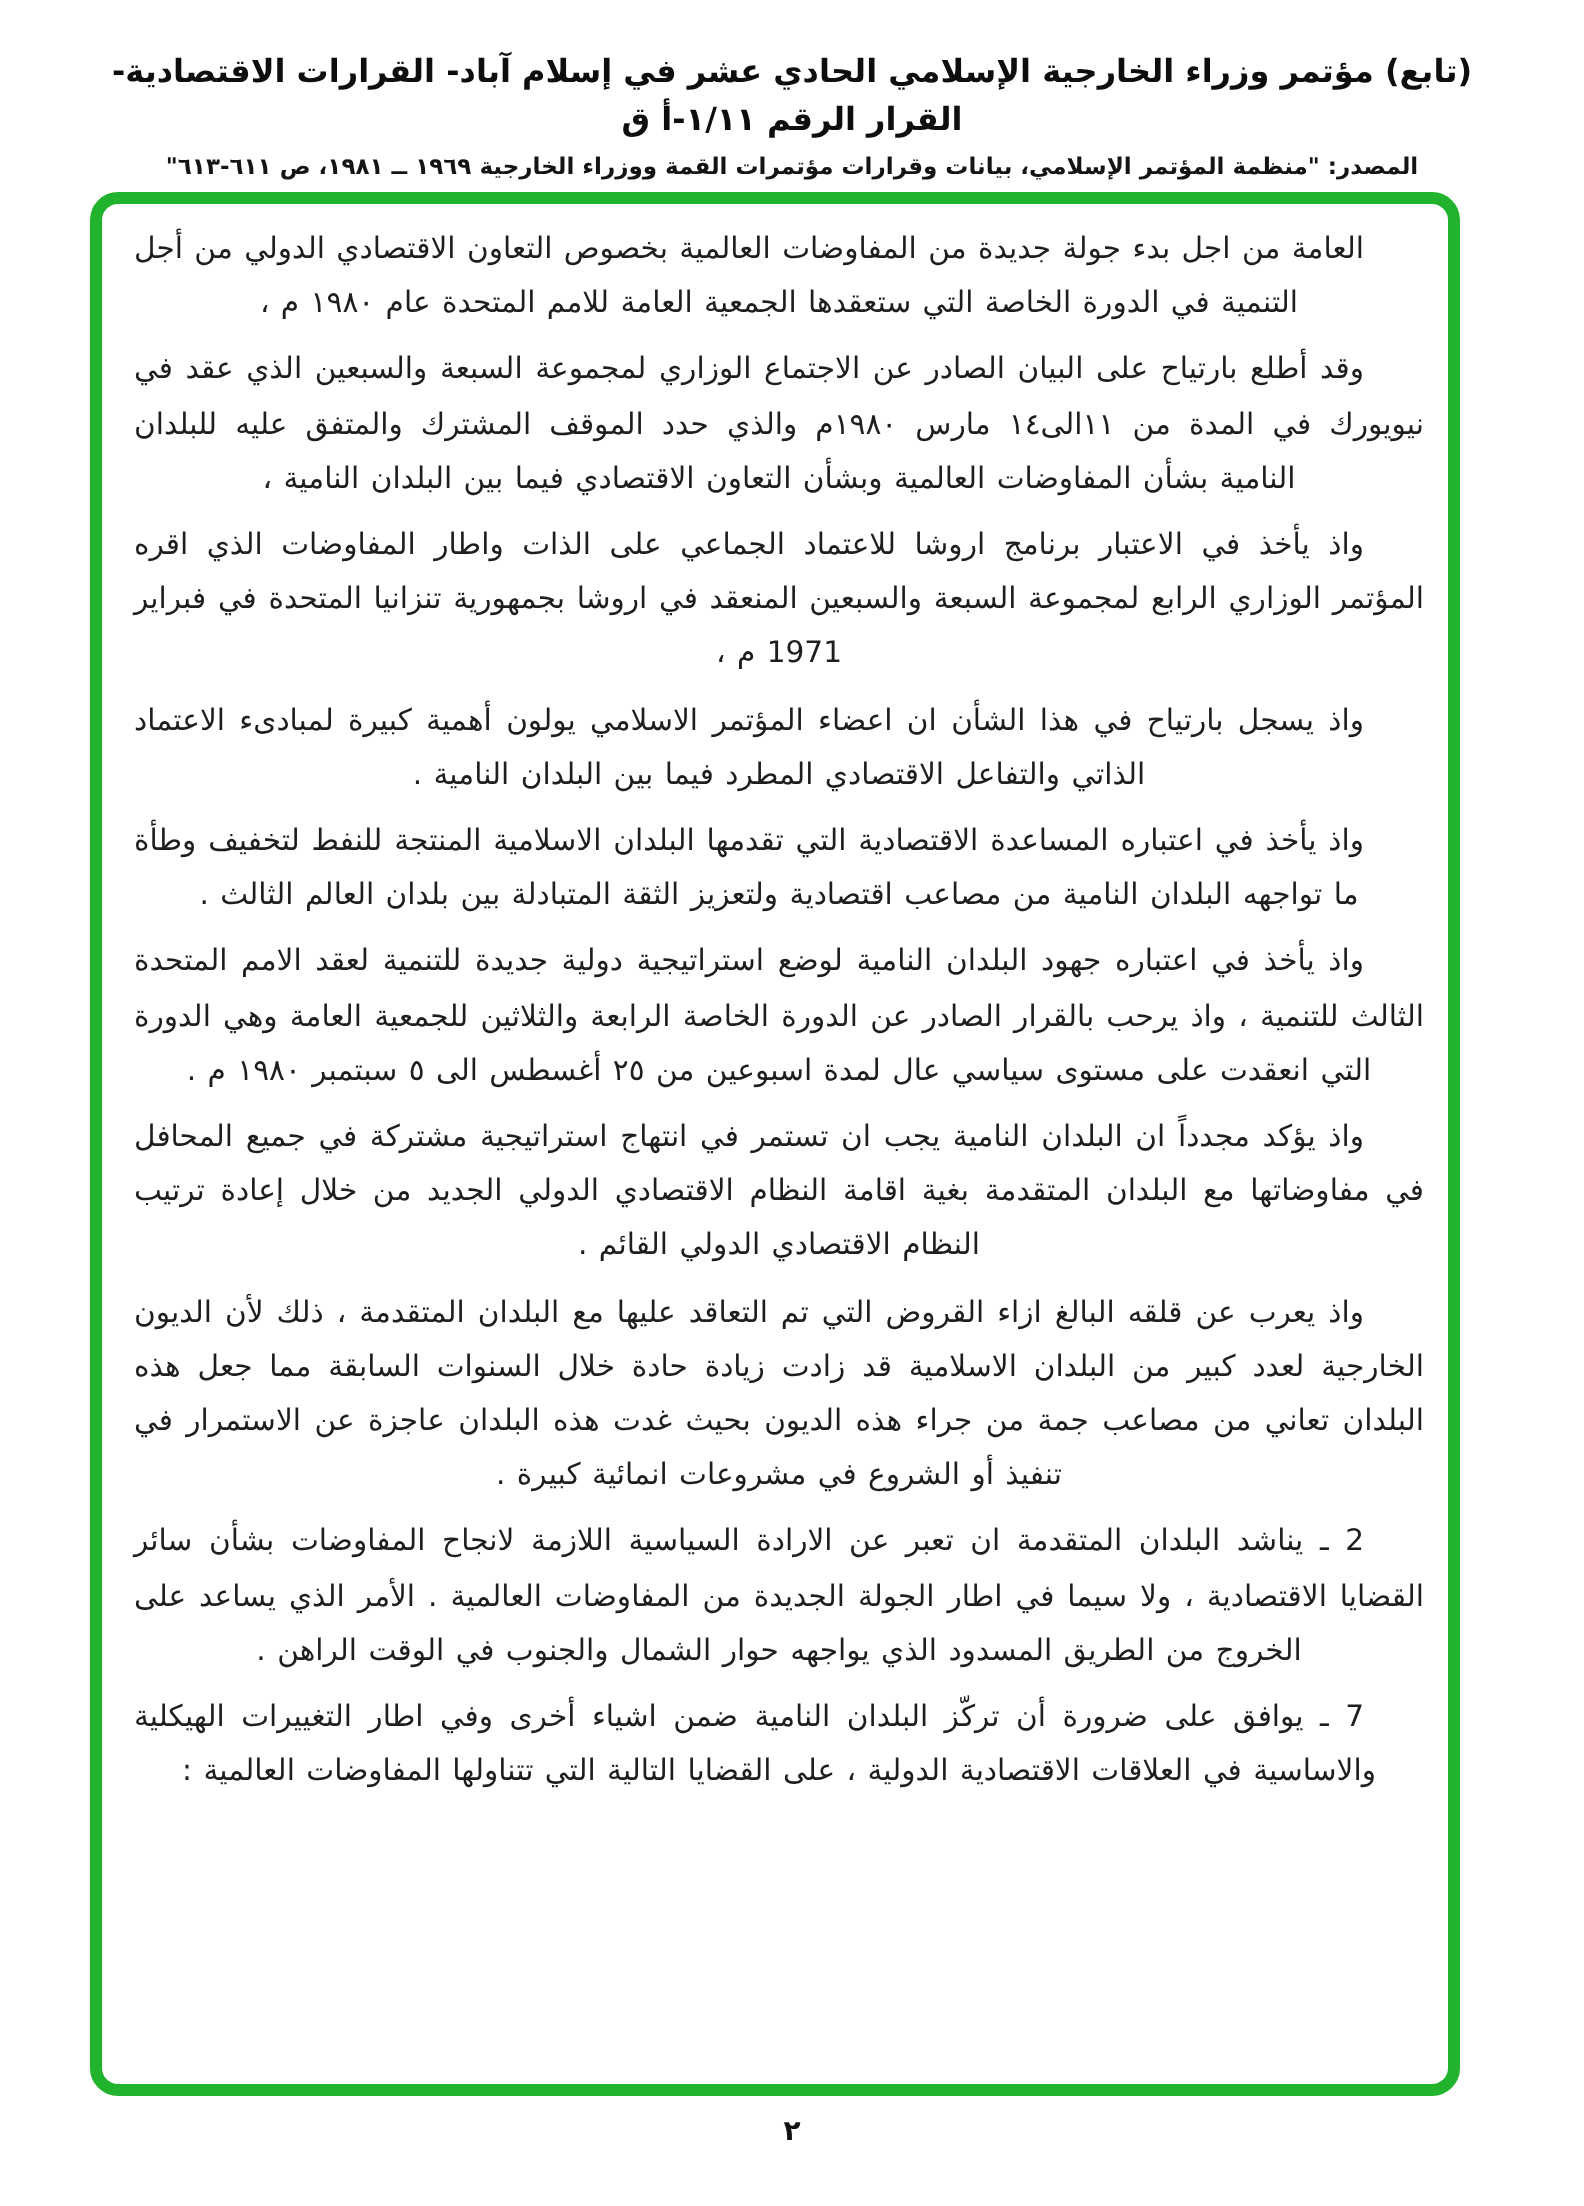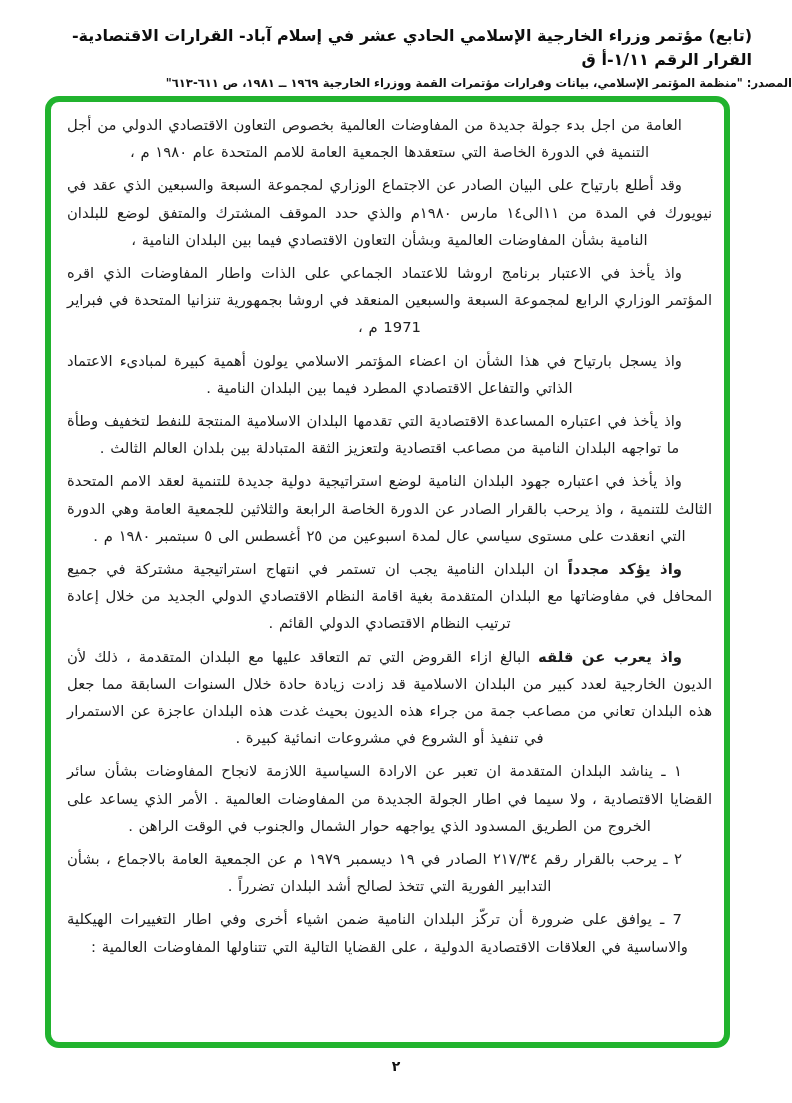--- a/index.html
+++ b/index.html
@@ -11,20 +11,21 @@
     width:792px;height:1103px;
     background:var(--paper);
     font-family:"DejaVu Sans", sans-serif;
     direction:rtl;
     position:relative;
     overflow:hidden;
     color:var(--ink);
   }
   .header{
     padding-top:24px;
+    text-align:center;
   }
   .header-title{
     font-size:16px;
     font-weight:bold;
     color:#0e0e0e;
     letter-spacing:0;
     line-height:1.5;
     padding:0 40px;
   }
   .header-source{
@@ -55,21 +56,21 @@
     font-size:14.8px;
     line-height:27.2px;
     text-align:justify;
     text-align-last:center;
     -moz-text-align-last:center;
     text-indent:30px;
     color:#1e1e1e;
     word-spacing:1px;
   }
   .para .lead{
-    font-weight:bold;
+    font-weight:normal;
   }
   .page-number{
     position:absolute;
     top:1058px;
     left:0;
     right:0;
     text-align:center;
     font-size:14px;
     font-weight:bold;
     color:#111;
@@ -79,26 +80,25 @@
 <body>
 
 <div class="header">
   <div class="header-title">(تابع) مؤتمر وزراء الخارجية الإسلامي الحادي عشر في إسلام آباد- القرارات الاقتصادية- القرار الرقم ١/١١-أ ق</div>
   <div class="header-source">المصدر: "منظمة المؤتمر الإسلامي، بيانات وقرارات مؤتمرات القمة ووزراء الخارجية ١٩٦٩ ــ ١٩٨١، ص ٦١١-٦١٣"</div>
 </div>
 
 <div class="frame" style="border-color: rgb(33, 179, 46);">
   <div class="doc-body">
       <p class="para">العامة من اجل بدء جولة جديدة من المفاوضات العالمية بخصوص التعاون الاقتصادي الدولي من أجل التنمية في الدورة الخاصة التي ستعقدها الجمعية العامة للامم المتحدة عام ١٩٨٠ م ،</p>
-      <p class="para">وقد أطلع بارتياح على البيان الصادر عن الاجتماع الوزاري لمجموعة السبعة والسبعين الذي عقد في نيويورك في المدة من ١١الى١٤ مارس ١٩٨٠م والذي حدد الموقف المشترك والمتفق لوضع للبلدان النامية بشأن المفاوضات العالمية وبشأن التعاون الاقتصادي فيما بين البلدان النامية ،</p>
+      <p class="para">وقد أطلع بارتياح على البيان الصادر عن الاجتماع الوزاري لمجموعة السبعة والسبعين الذي عقد في نيويورك في المدة من ١١الى١٤ مارس ١٩٨٠م والذي حدد الموقف المشترك والمتفق عليه للبلدان النامية بشأن المفاوضات العالمية وبشأن التعاون الاقتصادي فيما بين البلدان النامية ،</p>
       <p class="para">واذ يأخذ في الاعتبار برنامج اروشا للاعتماد الجماعي على الذات واطار المفاوضات الذي اقره المؤتمر الوزاري الرابع لمجموعة السبعة والسبعين المنعقد في اروشا بجمهورية تنزانيا المتحدة في فبراير 1971 م ،</p>
       <p class="para">واذ يسجل بارتياح في هذا الشأن ان اعضاء المؤتمر الاسلامي يولون أهمية كبيرة لمبادىء الاعتماد الذاتي والتفاعل الاقتصادي المطرد فيما بين البلدان النامية .</p>
       <p class="para">واذ يأخذ في اعتباره المساعدة الاقتصادية التي تقدمها البلدان الاسلامية المنتجة للنفط لتخفيف وطأة ما تواجهه البلدان النامية من مصاعب اقتصادية ولتعزيز الثقة المتبادلة بين بلدان العالم الثالث .</p>
       <p class="para">واذ يأخذ في اعتباره جهود البلدان النامية لوضع استراتيجية دولية جديدة للتنمية لعقد الامم المتحدة الثالث للتنمية ، واذ يرحب بالقرار الصادر عن الدورة الخاصة الرابعة والثلاثين للجمعية العامة وهي الدورة التي انعقدت على مستوى سياسي عال لمدة اسبوعين من ٢٥ أغسطس الى ٥ سبتمبر ١٩٨٠ م .</p>
       <p class="para"><span class="lead">واذ يؤكد مجدداً</span> ان البلدان النامية يجب ان تستمر في انتهاج استراتيجية مشتركة في جميع المحافل في مفاوضاتها مع البلدان المتقدمة بغية اقامة النظام الاقتصادي الدولي الجديد من خلال إعادة ترتيب النظام الاقتصادي الدولي القائم .</p>
       <p class="para"><span class="lead">واذ يعرب عن قلقه</span> البالغ ازاء القروض التي تم التعاقد عليها مع البلدان المتقدمة ، ذلك لأن الديون الخارجية لعدد كبير من البلدان الاسلامية قد زادت زيادة حادة خلال السنوات السابقة مما جعل هذه البلدان تعاني من مصاعب جمة من جراء هذه الديون بحيث غدت هذه البلدان عاجزة عن الاستمرار في تنفيذ أو الشروع في مشروعات انمائية كبيرة .</p>
-      <p class="para">١ ـ يناشد البلدان المتقدمة ان تعبر عن الارادة السياسية اللازمة لانجاح المفاوضات بشأن سائر القضايا الاقتصادية ، ولا سيما في اطار الجولة الجديدة من المفاوضات العالمية . الأمر الذي يساعد على الخروج من الطريق المسدود الذي يواجهه حوار الشمال والجنوب في الوقت الراهن .</p>
-      <p class="para">٢ ـ يرحب بالقرار رقم ٢١٧/٣٤ الصادر في ١٩ ديسمبر ١٩٧٩ م عن الجمعية العامة بالاجماع ، بشأن التدابير الفورية التي تتخذ لصالح أشد البلدان تضرراً .</p>
+      <p class="para">2 ـ يناشد البلدان المتقدمة ان تعبر عن الارادة السياسية اللازمة لانجاح المفاوضات بشأن سائر القضايا الاقتصادية ، ولا سيما في اطار الجولة الجديدة من المفاوضات العالمية . الأمر الذي يساعد على الخروج من الطريق المسدود الذي يواجهه حوار الشمال والجنوب في الوقت الراهن .</p>
       <p class="para">7 ـ يوافق على ضرورة أن تركّز البلدان النامية ضمن اشياء أخرى وفي اطار التغييرات الهيكلية والاساسية في العلاقات الاقتصادية الدولية ، على القضايا التالية التي تتناولها المفاوضات العالمية :</p>
     </div>
 </div>
 
 <div class="page-number">٢</div>
 
 </body></html>

